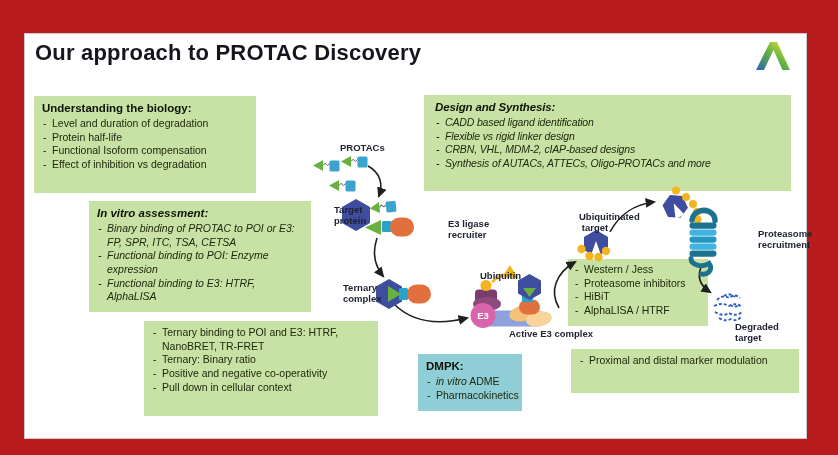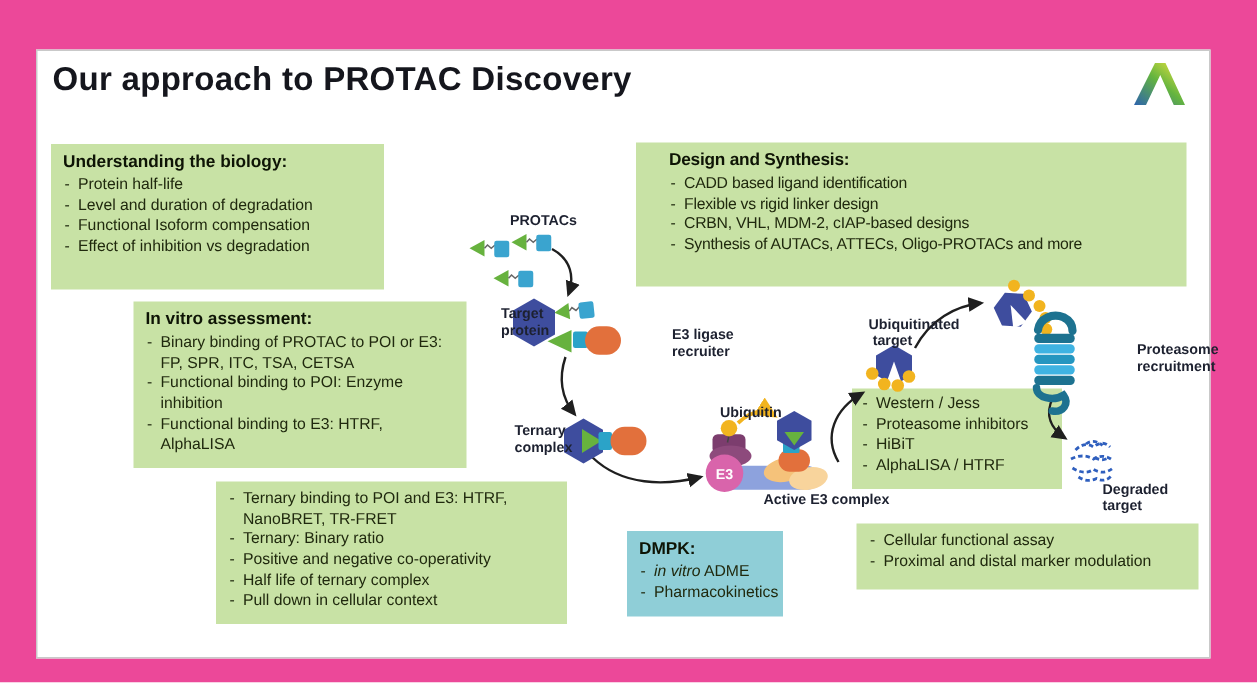--- a/index.html
+++ b/index.html
@@ -1,35 +1,35 @@
 <!DOCTYPE html>
 <html style="--green_box: #c8e2a5; --teal_box: #8fced7; --box_text: #20290e; --box_heading: #0e1405; --slide_border: #c9c9c9; --title_text: #15161d; --label_text: #1d2130; --arrow: #1f1f1f; --green_triangle: #67b23e; --blue_square: #3aa4cf; --teal_square: #2ba3c8; --orange: #e2703c; --hexagon: #3e4d9e; --yellow: #f2b41f; --purple: #7c3d6e; --purple_light: #8d4a7c; --pink: #d964ab; --base_blue: #8da2dd; --orange_light: #f5c27a; --orange_lighter: #f8d49c; --proteasome_dark: #1d7290; --proteasome_mid: #2596c0; --proteasome_light: #3fb3e2; --degraded_blue: #2f5fbe;"><head>
 <meta charset="utf-8">
 <style>
   html,body{margin:0;padding:0;background:#ffffff;}
-  .stage{position:relative;width:838px;height:455px;background:#ec4899;overflow:hidden;
+  .stage{position:relative;width:838px;height:455px;background:#b91c1c;overflow:hidden;
          font-family:"Liberation Sans",sans-serif;}
   .slide{position:absolute;left:24px;top:33px;width:781px;height:404px;
          background:#fff;border:1px solid var(--slide_border,#c9c9c9);}
   .slide *{box-sizing:border-box;}
   .abs{position:absolute;}
   .title{left:10px;top:6px;font-size:22px;font-weight:bold;color:var(--title_text,#15161d);
          letter-spacing:.2px;white-space:nowrap;z-index:2;}
   .logo{left:731px;top:7px;width:34px;height:30px;z-index:2;}
   
   .gbox{background:var(--green_box,#c8e2a5);color:var(--box_text,#20290e);
         font-size:10.5px;line-height:1.3;padding:5px 8px;z-index:1;}
   .tbox{background:var(--teal_box,#8fced7);}
   .gbox h3{margin:0 0 1px 0;font-size:11.5px;font-weight:bold;color:var(--box_heading,#0e1405);}
   .li{display:flex;}
   .li::before{content:"-";flex:0 0 9px;padding-left:1px;}
   #box-biology{left:9px;top:62px;width:222px;height:97px;}
-  #box-invitro{left:64px;top:167px;width:222px;height:111px;}
+  #box-invitro{left:64px;top:167px;width:222px;height:111px;font-style:italic;}
   #box-ternary{left:119px;top:287px;width:234px;height:95px;}
-  #box-design{left:399px;top:61px;width:367px;height:96px;letter-spacing:-.15px;padding:5px 22px;}
+  #box-design{left:399px;top:61px;width:367px;height:96px;letter-spacing:-.15px;padding:5px 11px;font-style:italic;}
   #box-deg{left:543px;top:225px;width:140px;height:67px;padding:4px 6px;}
   #box-cell{left:546px;top:315px;width:228px;height:44px;}
   #box-dmpk{left:393px;top:320px;width:104px;height:57px;}
   
   .dlabel{font-size:9.5px;font-weight:bold;color:var(--label_text,#1d2130);
           line-height:1.15;white-space:pre-line;z-index:6;padding-left:32px;}
   #lbl-protacs{left:283px;top:109px;}
   #lbl-target{left:277px;top:171px;}
   #lbl-e3rec{left:391px;top:185px;}
   #lbl-ternary{left:286px;top:249px;width:46px;text-align:left;}
@@ -59,64 +59,61 @@
         </defs>
         <path d="M0,29 L14,1 L21,1 L34,29 L26.5,29 L17.5,9 L8,29 Z" fill="url(#lg)"></path>
       </svg>
     </div>
 
     <div id="box-biology" class="abs gbox">
       <h3>Understanding the biology:</h3>
       <div>
 
       <div class="li">
+            <span>Level and duration of degradation</span>
+          </div>
+          <div class="li">
             <span>Protein half-life</span>
-          </div>
-          <div class="li">
-            <span>Level and duration of degradation</span>
           </div>
           <div class="li">
             <span>Functional Isoform compensation</span>
           </div>
           <div class="li">
             <span>Effect of inhibition vs degradation</span>
           </div>
         </div>
     </div>
 
     <div id="box-invitro" class="abs gbox">
       <h3>In vitro assessment:</h3>
       <div>
 
       <div class="li">
             <span>Binary binding of PROTAC to POI or E3: FP, SPR, ITC, TSA, CETSA</span>
           </div>
           <div class="li">
-            <span>Functional binding to POI: Enzyme inhibition</span>
+            <span>Functional binding to POI: Enzyme expression</span>
           </div>
           <div class="li">
             <span>Functional binding to E3: HTRF, AlphaLISA</span>
           </div>
         </div>
     </div>
 
     <div id="box-ternary" class="abs gbox">
       <div>
 
       <div class="li">
             <span>Ternary binding to POI and E3: HTRF, NanoBRET, TR-FRET</span>
           </div>
           <div class="li">
             <span>Ternary: Binary ratio</span>
           </div>
           <div class="li">
             <span>Positive and negative co-operativity</span>
-          </div>
-          <div class="li">
-            <span>Half life of ternary complex</span>
           </div>
           <div class="li">
             <span>Pull down in cellular context</span>
           </div>
         </div>
     </div>
 
     <div id="box-design" class="abs gbox">
       <h3>Design and Synthesis:</h3>
       <div>
@@ -150,23 +147,20 @@
           </div>
           <div class="li">
             <span>AlphaLISA / HTRF</span>
           </div>
         </div>
     </div>
 
     <div id="box-cell" class="abs gbox">
       <div>
 
-      <div class="li">
-            <span>Cellular functional assay</span>
-          </div>
           <div class="li">
             <span>Proximal and distal marker modulation</span>
           </div>
         </div>
     </div>
 
     <div id="box-dmpk" class="abs gbox tbox">
       <h3>DMPK:</h3>
       <div>
 

